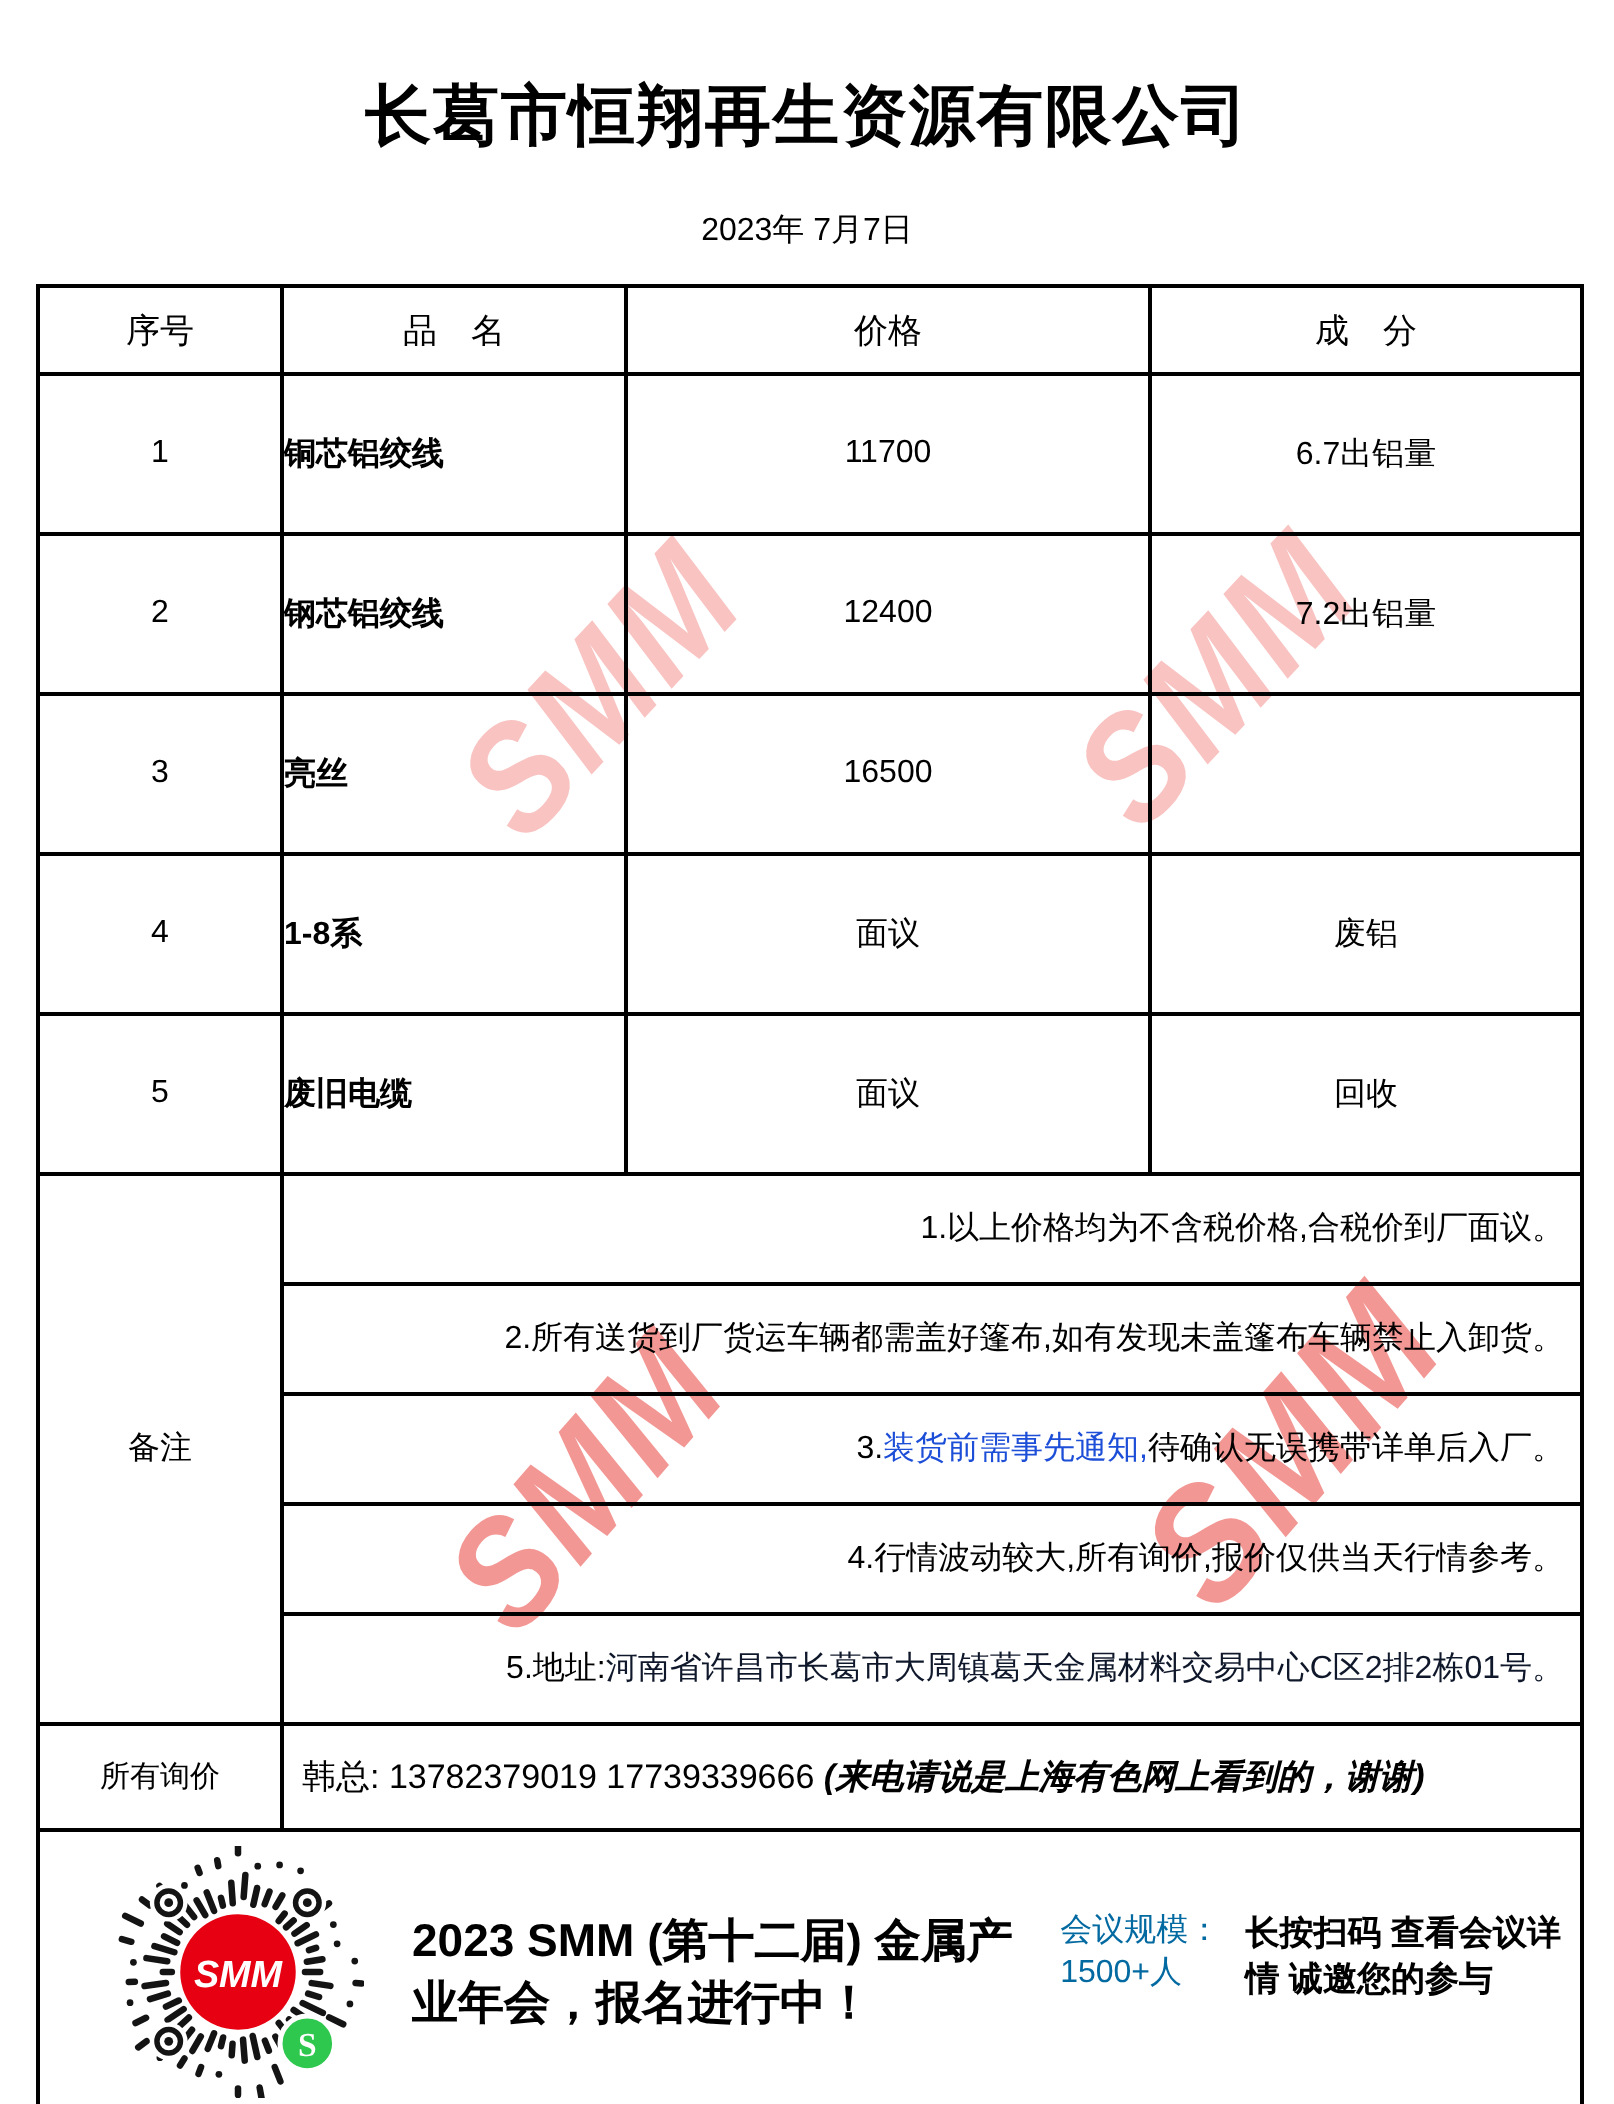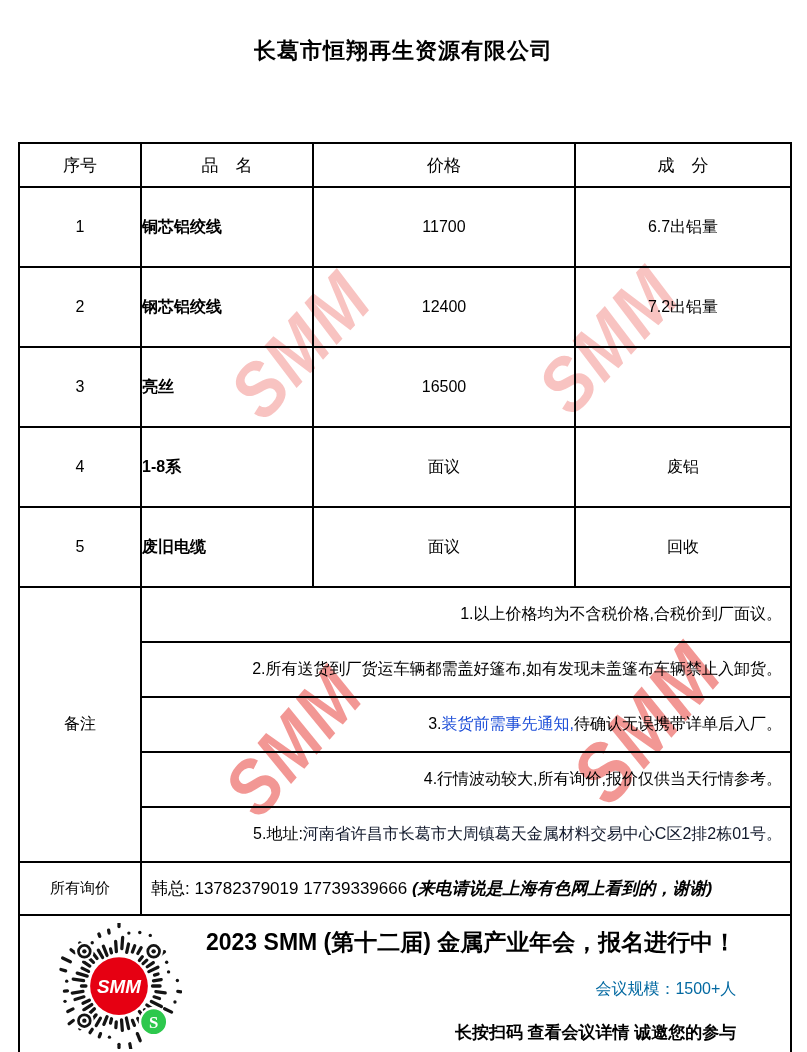--- a/index.html
+++ b/index.html
@@ -3,21 +3,21 @@
 <meta charset="utf-8">
 <style>
   html,body { margin:0; padding:0; background:#ffffff; }
   .page {
     position:relative; width:807px; height:1052px; background:#fff;
     font-family:"Liberation Sans","DejaVu Sans",sans-serif; color:#000;
     overflow:hidden;
   }
   .doc-title {
     position:absolute; top:36px; left:0; width:100%;
-    text-align:center; font-size:22px; font-weight:bold; letter-spacing:1px;
+    text-align:center; font-size:33px; font-weight:bold; letter-spacing:1px;
   }
   .doc-date {
     position:absolute; top:105px; left:0; width:100%;
     text-align:center; font-size:16px;
   }
   table.price-table {
     position:absolute; left:18px; top:142px; width:772px;
     border-collapse:collapse; table-layout:fixed; z-index:1;
   }
   .price-table td, .price-table th { border:2px solid #000; padding:0; background:transparent; }
@@ -27,21 +27,21 @@
   td.c-price, td.c-comp { text-align:center; font-size:16px; }
   td.label-cell { text-align:center; font-size:16px; }
   td.remark-cell { height:53px; font-size:16px; text-align:right; padding:0 8px 0 9px; }
   td.contact-cell { height:51px; font-size:17px; text-align:left; padding:0 8px 0 9px; }
   .red-text  { color:#1d4ed8; }
   .addr-text { color:#0f172a; }
   .contact-note { font-weight:bold;font-style:italic; }
   td.banner-cell { height:139px; }
   .banner-inner { display:flex; align-items:center; gap:24px; padding-left:36px; }
   .qr-wrap { flex:0 0 auto; width:126px; height:126px; }
-  .banner-text { display:flex; flex-direction:column; gap:21px;align-items:flex-end; }
+  .banner-text { display:flex; flex-direction:row; gap:9px; }
   .banner-title { font-size:23px; font-weight:bold; }
   .banner-scale { font-size:16px; color:#0369a1; }
   .banner-cta   { font-size:17px; font-weight:bold; }
   .wm {
     position:absolute; z-index:0; font-size:68px; font-weight:bold; font-style:italic;
     letter-spacing:2px; pointer-events:none; white-space:nowrap; user-select:none;
     font-family:"Liberation Sans","DejaVu Sans",sans-serif;
   }
   .wm-light { color:rgba(231,56,49,0.30); }
   .wm-dark  { color:rgba(231,56,49,0.52); }
@@ -49,20 +49,21 @@
   .wm2 { left:608px; top:340px; transform:translate(-50%,-50%) rotate(-47deg) scale(1,1.12); }
   .wm3 { left:293px; top:741px; transform:translate(-50%,-50%) rotate(-49deg) scale(1,1.12); }
   .wm4 { left:646px; top:723px; transform:translate(-50%,-50%) rotate(-49deg) scale(1.08,1.2); }
 </style>
 </head>
 <body>
 
 <div class="page">
 
   <div class="doc-title">长葛市恒翔再生资源有限公司</div>
+  <div class="doc-date">2023年 7月7日</div>
 
   <div class="wm wm-light wm1">SMM</div>
   <div class="wm wm-light wm2">SMM</div>
   <div class="wm wm-dark wm3">SMM</div>
   <div class="wm wm-dark wm4">SMM</div>
 
   <table class="price-table">
     <colgroup>
         <col style="width:122px">
         <col style="width:172px">

